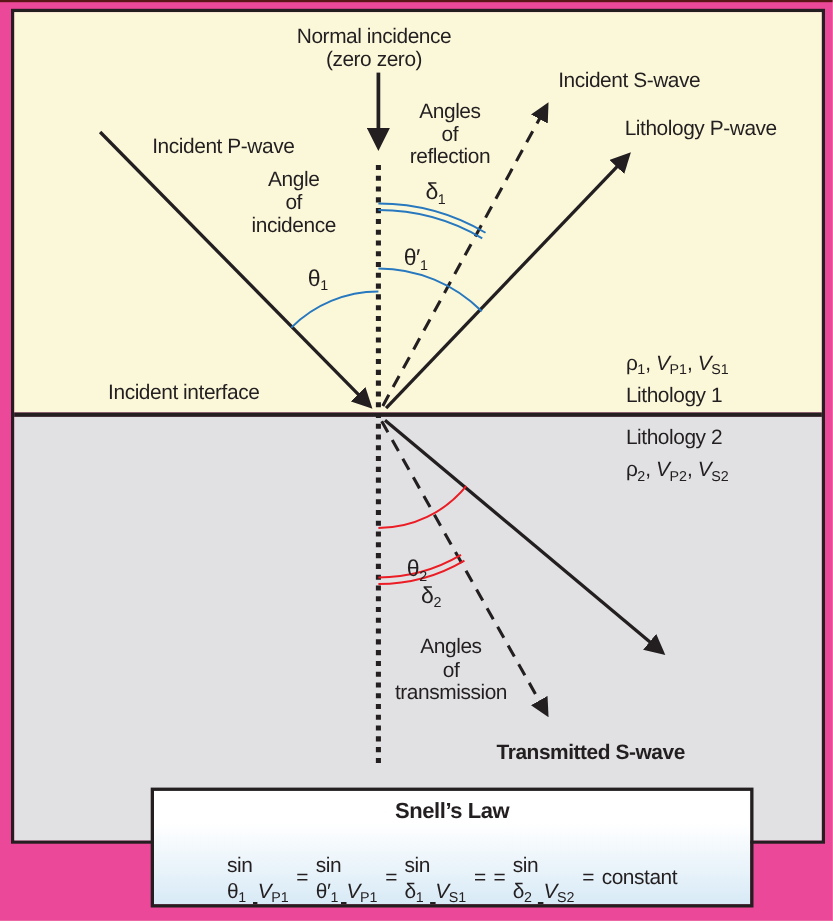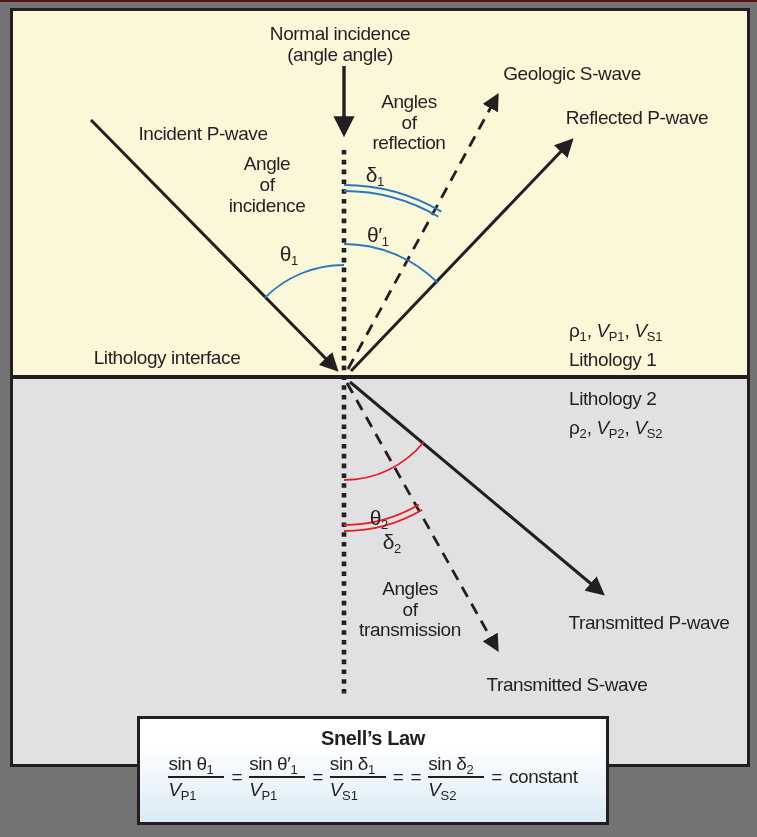--- a/index.html
+++ b/index.html
@@ -3,21 +3,21 @@
 <meta charset="utf-8">
 <style>
   html,body{margin:0;padding:0;}
   body{
     font-family:"Liberation Sans", sans-serif;
     background:#efe3cd;
   }
   .stage{
     position:relative;
     width:757px;height:837px;
-    background:#737373;
+    background:#ec4899;
     overflow:hidden;
     color:#231f20;
   }
   .top-strip{
     position:absolute;left:0;top:0;width:757px;height:2px;
     background:#5a1616;
   }
   .diagram-box{
     position:absolute;left:10px;top:8px;width:740px;height:759px;
     border:3px solid #231f20;
@@ -49,37 +49,37 @@
   .greek{font-size:21px;}
   sub{
     font-size:13px;
     line-height:0;
     vertical-align:baseline;
     position:relative;top:4px;
     letter-spacing:0;
   }
   .ital{font-style:italic;}
   .snell-box{
-    position:absolute;left:137px;top:716px;width:472px;height:109px;
+    position:absolute;left:137px;top:716px;width:548px;height:109px;
     box-sizing:border-box;
     border:3px solid #231f20;
     background:linear-gradient(180deg,#ffffff 0%,#ffffff 28%,#d8eaf6 100%);
     z-index:5;
-    display:flex;flex-direction:column;align-items:center;
+    display:flex;flex-direction:column;align-items:center;gap:24px;
   }
   .snell-title{
     font-weight:bold;font-size:20px;line-height:20px;
     margin-top:9px;letter-spacing:-0.4px;
   }
   .formula{
     display:flex;align-items:center;gap:7px;
     margin-top:4px;
     letter-spacing:-0.4px;
   }
-  .frac{display:inline-flex;flex-direction:column;align-items:flex-start;width:56px;}
+  .frac{display:inline-flex;flex-direction:row;align-items:flex-end;width:56px;}
   .frac .num,.frac .den{font-size:19px;line-height:23px;}
   .frac .den{font-style:italic;}
   .frac .den sub{font-style:normal;}
   .frac .bar{display:block;width:100%;height:2px;background:#231f20;margin:1px 0 0 0;}
   .eq,.const{font-size:19px;}
 </style>
 </head>
 <body>
 
 <div class="stage">
@@ -117,33 +117,33 @@
     <path d="M 344 191 A 186 186 0 0 1 438.4 216.7" fill="none" stroke-width="1.8" style="stroke: rgb(39, 120, 190);"></path>
     <path d="M 344 185 A 192 192 0 0 1 441.4 211.6" fill="none" stroke-width="1.8" style="stroke: rgb(39, 120, 190);"></path>
 
     <path d="M 424 441.8 A 103 103 0 0 1 344 480" fill="none" stroke-width="1.8" style="stroke: rgb(236, 28, 36);"></path>
     <path d="M 419.1 504.5 A 148 148 0 0 1 344 525" fill="none" stroke-width="1.8" style="stroke: rgb(236, 28, 36);"></path>
     <path d="M 422.2 509.7 A 154 154 0 0 1 344 531" fill="none" stroke-width="1.8" style="stroke: rgb(236, 28, 36);"></path>
   </svg>
 
   <div class="lbl" style="left:340px;top:23px;">
     <div>Normal incidence</div>
-    <div>(angle angle)</div>
+    <div>(zero zero)</div>
   </div>
 
   <div class="lbl" style="left:203px;top:99px;margin-top:24px;">
     <span>Incident P-wave</span>
   </div>
 
   <div class="lbl" style="left:572px;top:63px;">
-    <span>Geologic S-wave</span>
+    <span>Incident S-wave</span>
   </div>
 
   <div class="lbl" style="left:637px;top:107px;">
-    <span>Reflected P-wave</span>
+    <span>Lithology P-wave</span>
   </div>
 
   <div class="lbl" style="left:409px;top:92px;line-height:20.5px;">
     <div>Angles</div>
     <div>of</div>
     <div>reflection</div>
   </div>
 
   <div class="lbl" style="left:267px;top:153px;">
     <div>Angle</div>
@@ -152,26 +152,26 @@
   </div>
 
   <div class="lbl greek" style="left:289px;top:243px;">
     <span>θ</span><sub>1</sub>
   </div>
 
   <div class="lbl greek" style="left:378px;top:224px;">
     <span>θ′</span><sub>1</sub>
   </div>
 
-  <div class="lbl greek" style="left:375px;top:164px;">
+  <div class="lbl greek" style="left:396px;top:164px;">
     <span>δ</span><sub>1</sub>
   </div>
 
   <div class="lbl" style="left:167px;top:347px;">
-    <span>Lithology interface</span>
+    <span>Incident interface</span>
   </div>
 
   <div class="lbl left-align" style="left:553px;top:320px;">
     <span>ρ</span><sub>1</sub><span>, </span><span class="ital">V</span><sub>P1</sub><span>, </span><span class="ital">V</span><sub>S1</sub>
   </div>
 
   <div class="lbl left-align" style="left:553px;top:349px;">
     <span>Lithology 1</span>
   </div>
 
@@ -190,25 +190,22 @@
   <div class="lbl greek" style="left:392px;top:531px;">
     <span>δ</span><sub>2</sub>
   </div>
 
   <div class="lbl" style="left:410px;top:579px;line-height:20.5px;">
     <div>Angles</div>
     <div>of</div>
     <div>transmission</div>
   </div>
 
-  <div class="lbl" style="left:649px;top:612px;">
-    <span>Transmitted P-wave</span>
-  </div>
-
-  <div class="lbl" style="left:567px;top:674px;">
+
+  <div class="lbl" style="left:537px;top:674px;font-weight:bold;">
     <span>Transmitted S-wave</span>
   </div>
 
   <div class="snell-box">
     <div class="snell-title">Snell’s Law</div>
     <div class="formula">
 
       <span class="frac">
         <span class="num"><span>sin θ</span><sub>1</sub></span>
         <span class="bar"></span>

